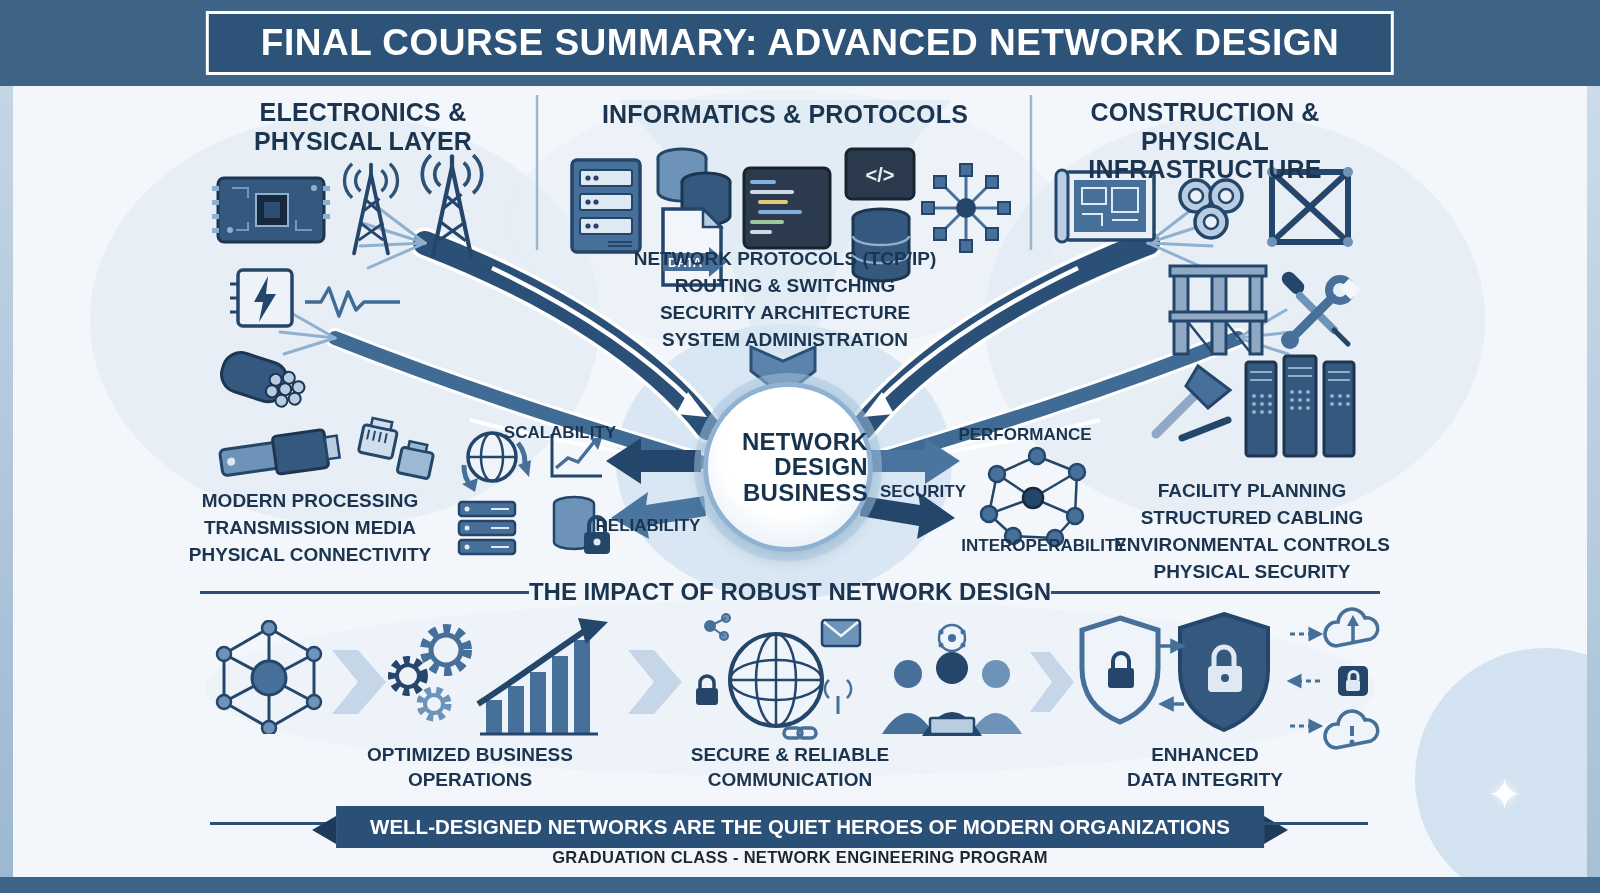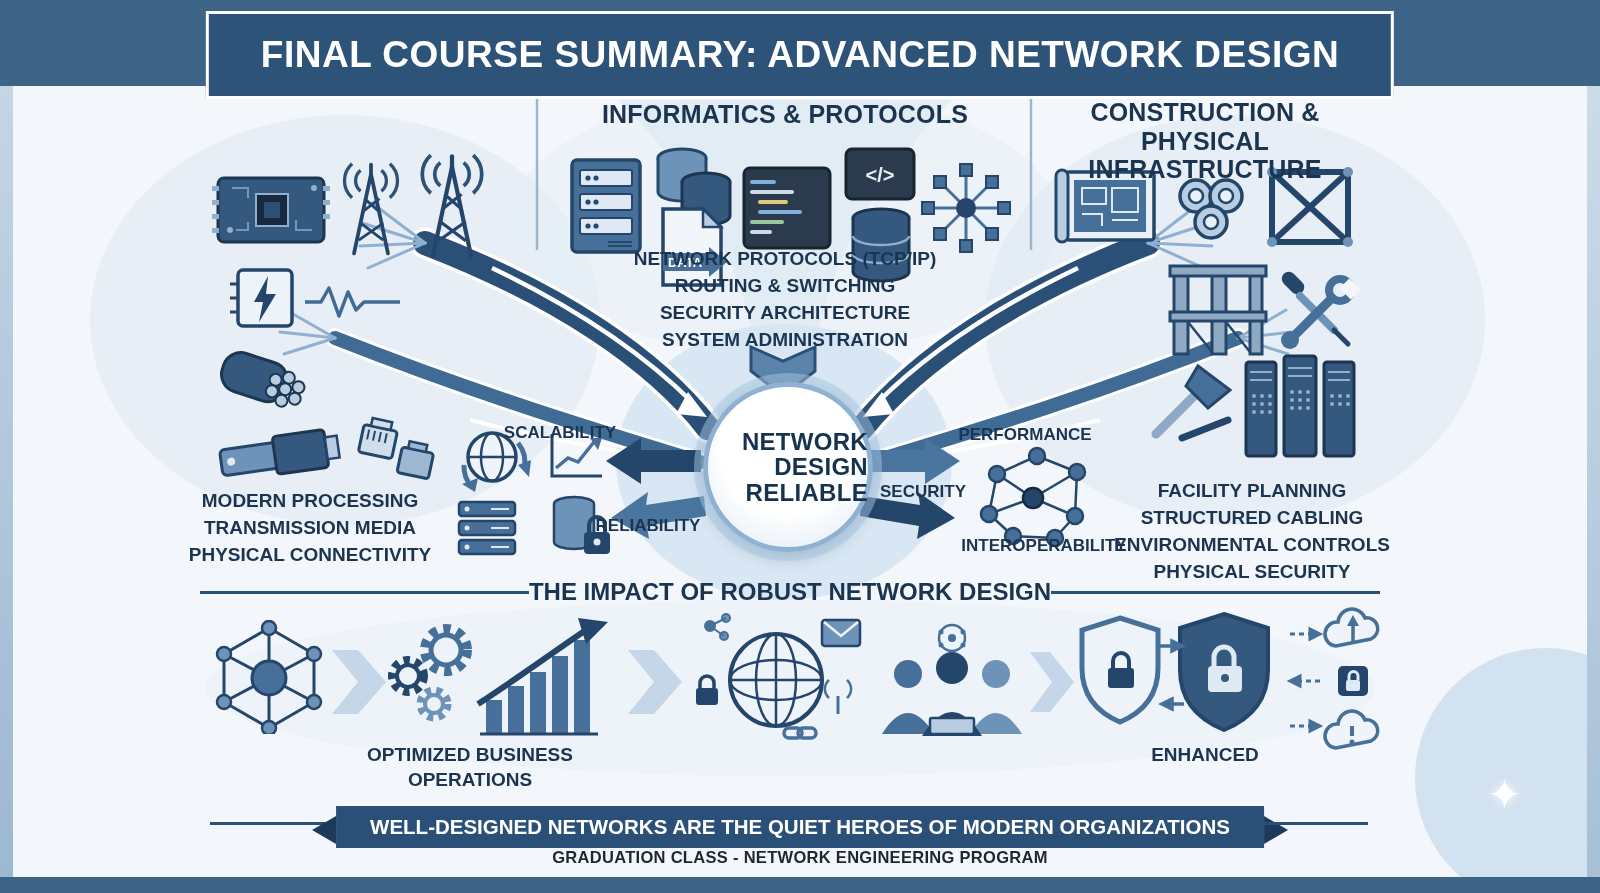--- a/index.html
+++ b/index.html
@@ -10,21 +10,21 @@
   .icon svg{width:100%;height:100%;}
 
   
   .flow{left:0;top:0;z-index:1;}
   .icon{z-index:2;}
   .txt{z-index:4;}
 
   
   .banner{left:0;top:0;width:1600px;height:86px;background:#3d6387;z-index:5;}
   .title-box{position:absolute;left:50%;top:11px;transform:translateX(-50%);
-             border:3px solid #ffffff;background:#2e5378;padding:20px 52px;white-space:nowrap;}
+             border:3px solid #ffffff;background:#2e5378;padding:8px 52px;white-space:nowrap;}
   .title-box .t{color:#ffffff;font-size:37px;font-weight:800;letter-spacing:.5px;}
 
   
   .col-title{font-weight:800;font-size:25px;line-height:1.14;text-align:center;color:#1b3450;letter-spacing:.2px;}
   .topics{font-weight:700;font-size:19px;line-height:1.42;text-align:center;color:#1b3450;}
   .q-label{font-weight:700;font-size:17px;color:#1b3450;transform:translateX(-50%);white-space:nowrap;z-index:4;position:absolute;}
 
   
   .synth{left:703px;top:382px;width:160px;height:160px;border-radius:50%;z-index:3;
          background:radial-gradient(circle at 50% 38%,#ffffff 52%,#dbe9f6);
@@ -126,20 +126,24 @@
     <line x1="537" y1="95" x2="537" y2="250" stroke="#9db6cc" stroke-width="2.5"></line>
     <line x1="1031" y1="95" x2="1031" y2="250" stroke="#9db6cc" stroke-width="2.5"></line>
   </svg>
 
   <header class="abs banner">
     <div class="title-box">
       <span class="t">FINAL COURSE SUMMARY: ADVANCED NETWORK DESIGN</span>
     </div>
   </header>
 
+  <div class="abs txt col-title" style="left:213px;top:98px;width:300px;">
+    <div>ELECTRONICS &amp;</div>
+    <div>PHYSICAL LAYER</div>
+  </div>
   <div class="abs txt col-title" style="left:585px;top:100px;width:400px;">
     <div>INFORMATICS &amp; PROTOCOLS</div>
   </div>
   <div class="abs txt col-title" style="left:1040px;top:98px;width:330px;">
     <div>CONSTRUCTION &amp;</div>
     <div>PHYSICAL INFRASTRUCTURE</div>
   </div>
 
   <div class="abs icon" style="left:212px;top:168px;width:122px;height:84px;">
     <svg viewBox="0 0 122 84">
@@ -503,21 +507,21 @@
   <div class="abs txt topics" style="left:1092px;top:478px;width:320px;">
     <div>FACILITY PLANNING</div>
     <div>STRUCTURED CABLING</div>
     <div>ENVIRONMENTAL CONTROLS</div>
     <div>PHYSICAL SECURITY</div>
   </div>
 
   <div class="abs synth">
     <div class="line">NETWORK</div>
     <div class="line">DESIGN</div>
-    <div class="line">RELIABLE</div>
+    <div class="line">BUSINESS</div>
   </div>
 
   <div class="q-label" style="left:560px;top:423px;">SCALABILITY</div>
   <div class="q-label" style="left:648px;top:481px;margin-top:35px;">RELIABILITY</div>
   <div class="q-label" style="left:1025px;top:425px;">PERFORMANCE</div>
   <div class="q-label" style="left:923px;top:482px;">SECURITY</div>
   <div class="q-label" style="left:1044px;top:536px;">INTEROPERABILITY</div>
 
   <div class="abs icon" style="left:458px;top:425px;width:76px;height:76px;">
     <svg viewBox="0 0 76 76">
@@ -732,22 +736,27 @@
       <path d="M56,142 a12,12 0 0 1 2,-24 a14,14 0 0 1 27,-4 a11,11 0 0 1 6,21 z" fill="#eef4f9" stroke="#46709a" stroke-width="3.5"></path>
       <line x1="72" y1="120" x2="72" y2="130" stroke="#46709a" stroke-width="4"></line>
       <circle cx="72" cy="136" r="2.5" fill="#46709a"></circle>
     </svg>
   </div>
 
   <div class="abs impact-label" style="left:320px;top:742px;width:300px;">
     <div>OPTIMIZED BUSINESS</div>
     <div>OPERATIONS</div>
   </div>
+  <div class="abs impact-label" style="left:640px;top:742px;width:300px;">
+    <div>SECURE &amp; RELIABLE</div>
+    <div>COMMUNICATION</div>
+  </div>
   <div class="abs impact-label" style="left:1055px;top:742px;width:300px;">
     <div>ENHANCED</div>
+    <div>DATA INTEGRITY</div>
   </div>
 
   <div class="abs rule-h" style="left:210px;top:822px;width:128px;"></div>
   <div class="abs ribbon">
     <span>WELL-DESIGNED NETWORKS ARE THE QUIET HEROES OF MODERN ORGANIZATIONS</span>
   </div>
   <div class="abs rule-h" style="left:1240px;top:822px;width:128px;"></div>
 
   <div class="abs caption">GRADUATION CLASS - NETWORK ENGINEERING PROGRAM</div>
 

